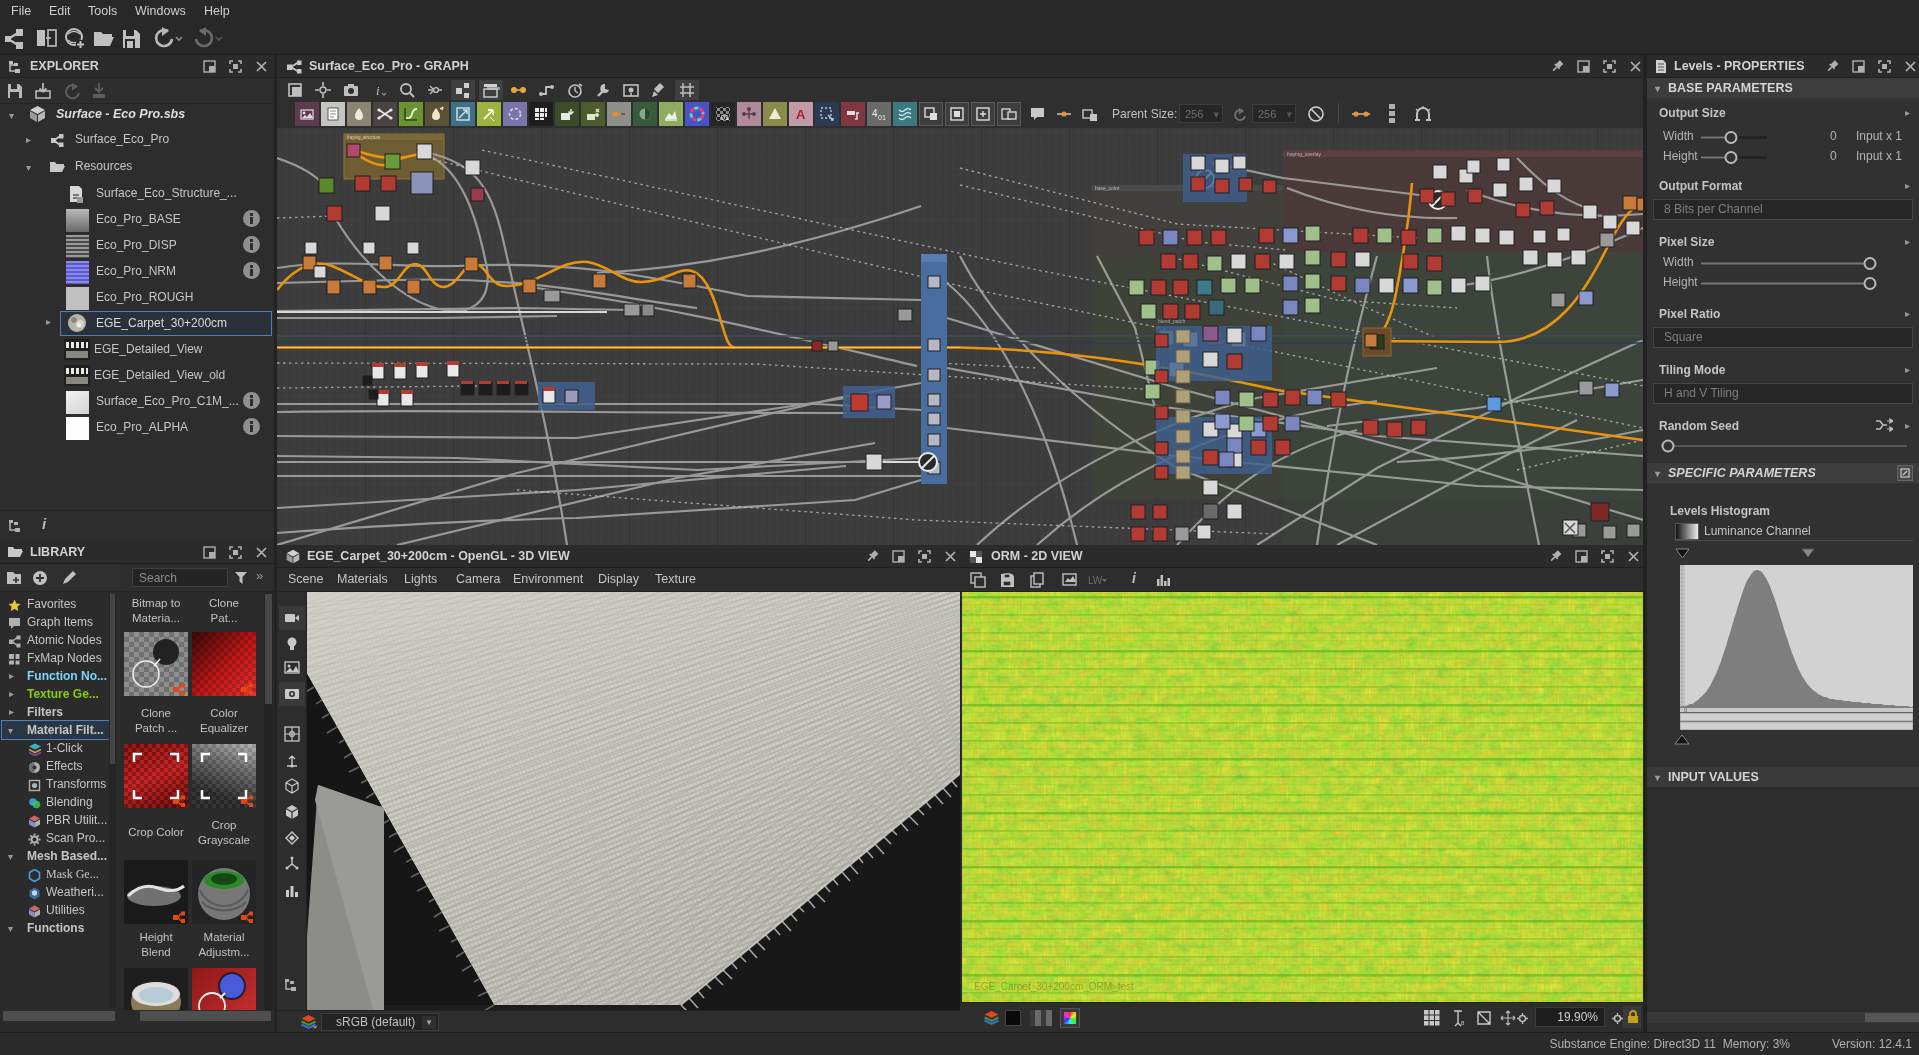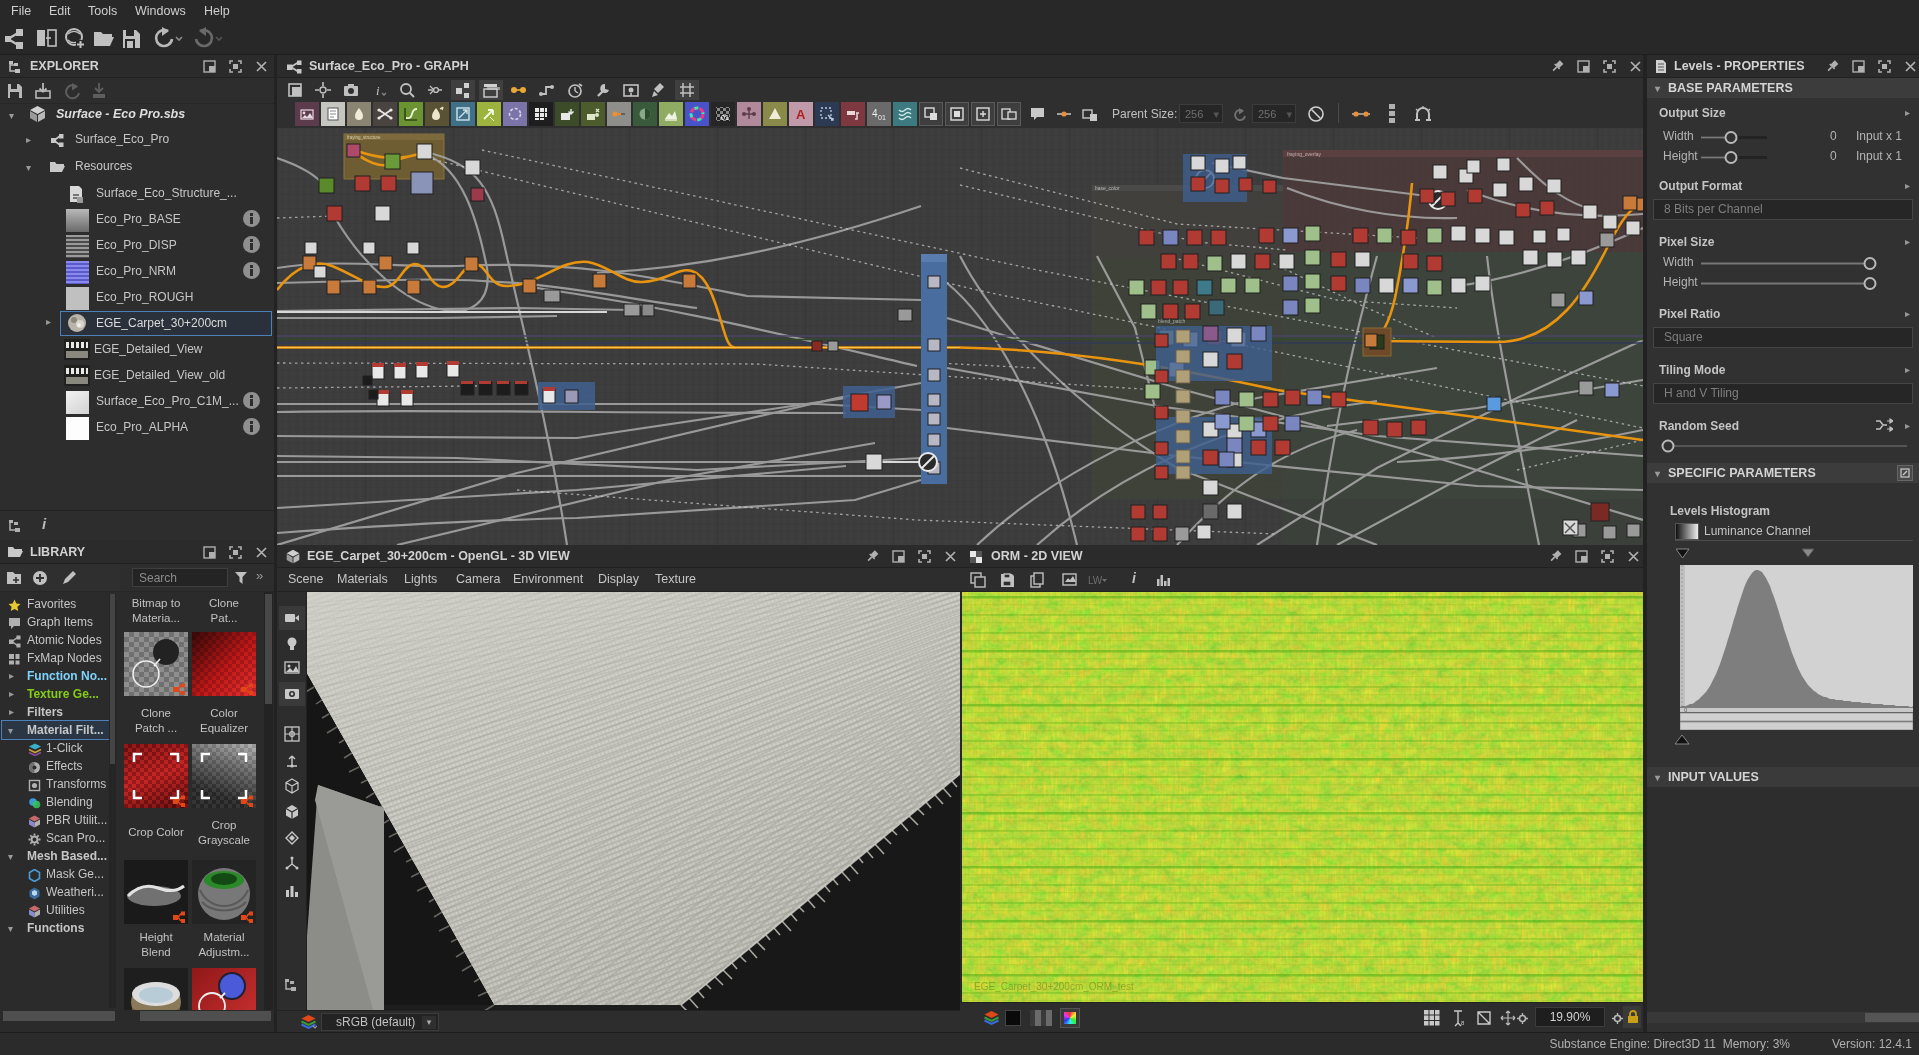--- a/index.html
+++ b/index.html
@@ -317,21 +317,21 @@
         <g stroke="#b0b0b0" stroke-width="1.8">
           <path d="M6.5 0.5 v2 M6.5 10.5 v2 M0.5 6.5 h2 M10.5 6.5 h2 M2.3 2.3 l1.4 1.4 M9.3 9.3 l1.4 1.4 M10.7 2.3 L9.3 3.7 M3.7 9.3 l-1.4 1.4"></path>
         </g>
       </svg></div>
     <span class="abs" style="left:46px;top:831px;font-size:12px;font-weight:normal;color:#c6c6c6;white-space:nowrap;">Scan Pro...</span>
     <span class="chev abs" style="left:8px;top:851px;">▾</span>
     <span class="abs" style="left:27px;top:849px;font-size:12px;font-weight:bold;color:#c6c6c6;white-space:nowrap;">Mesh Based...</span>
     <div class="abs" style="left:28px;top:868px;"><svg width="13" height="13" viewBox="0 0 13 13">
         <path d="M6.5 0.5 l5 3 v6 l-5 3 -5 -3 v-6 z" fill="none" stroke="#4a9ad8" stroke-width="1.6"></path>
       </svg></div>
-    <span class="abs" style="left:46px;top:867px;font-size:12px;font-weight:normal;color:#c6c6c6;white-space:nowrap;">Mask Ge...</span>
+    <span class="abs" style="left:46px;top:867px;font-size:12px;font-weight:normal;color:#c6c6c6;white-space:nowrap;font-family:Liberation Serif, serif;">Mask Ge...</span>
     <div class="abs" style="left:28px;top:886px;"><svg width="13" height="13" viewBox="0 0 13 13">
         <path d="M6.5 0.5 l5 3 v6 l-5 3 -5 -3 v-6 z" fill="#3a6a9a"></path>
         <path d="M6.5 3 l2.5 1.5 v3 L6.5 9 4 7.5 v-3 z" fill="#b8d8f0"></path>
       </svg></div>
     <span class="abs" style="left:46px;top:885px;font-size:12px;font-weight:normal;color:#c6c6c6;white-space:nowrap;">Weatheri...</span>
     <div class="abs" style="left:28px;top:904px;"><svg width="13" height="13" viewBox="0 0 13 13">
         <path d="M6.5 0.5 L12 3.5 L6.5 6.5 L1 3.5 Z" fill="#c86a6a"></path>
         <path d="M1 4.5 l5.5 3 v5 L1 9.5z" fill="#8a8ad0"></path>
         <path d="M12 4.5 l-5.5 3 v5 L12 9.5z" fill="#b0b0b0"></path>
       </svg></div>
@@ -1604,21 +1604,21 @@
  <svg class="abs" style="left:516px;top:7px" width="16" height="16" viewBox="0 0 16 16">
       <path d="M2 2 h12 v12 h-12 z M2 2 l12 12" stroke="#c8c8c8" stroke-width="1.4" fill="none"></path>
     </svg>
  <svg class="abs" style="left:540px;top:7px" width="16" height="16" viewBox="0 0 16 16">
       <path d="M8 1 v14 M1 8 h14 M8 1 l-2 2 M8 1 l2 2 M8 15 l-2 -2 M8 15 l2 -2 M1 8 l2 -2 M1 8 l2 2 M15 8 l-2 -2 M15 8 l-2 2" stroke="#b8b8b8" stroke-width="1.2" fill="none"></path>
     </svg>
  <svg class="abs" style="left:556px;top:9px" width="13" height="13" viewBox="0 0 13 13">
       <circle cx="6.5" cy="6.5" r="3" fill="none" stroke="#b8b8b8" stroke-width="1.6"></circle>
       <path d="M6.5 1 v2 M6.5 10 v2 M1 6.5 h2 M10 6.5 h2" stroke="#b8b8b8" stroke-width="1.4"></path>
     </svg>
- <div class="abs" style="left:575px;top:4px;width:70px;height:20px;background:#1e1e1e;border:1px solid #3c3c3c;font-size:12px;color:#d0d0d0;text-align:center;line-height:19px;">19.90%</div>
+ <div class="abs" style="left:575px;top:4px;width:70px;height:20px;background:#1e1e1e;border:1px solid #3c3c3c;font-size:12px;color:#d0d0d0;text-align:right;line-height:19px;padding-right:6px;">19.90%</div>
  <svg class="abs" style="left:651px;top:9px" width="13" height="13" viewBox="0 0 13 13">
       <circle cx="6.5" cy="6.5" r="3" fill="none" stroke="#b8b8b8" stroke-width="1.6"></circle>
       <path d="M6.5 1 v2 M6.5 10 v2 M1 6.5 h2 M10 6.5 h2" stroke="#b8b8b8" stroke-width="1.4"></path>
     </svg>
 </div>
 <div class="abs" style="left:1623px;top:1006px;width:18px;height:22px;background:#3a3a3a;">
  <svg style="position:absolute;left:4px;top:4px" width="12" height="14" viewBox="0 0 12 14">
       <rect x="1" y="6" width="10" height="7" fill="#c8a018"></rect>
       <path d="M3 6 V4 a3 3 0 0 1 6 0 v2" stroke="#c8a018" stroke-width="1.8" fill="none"></path>
     </svg>
@@ -1695,21 +1695,21 @@
     <div class="lbl abs" style="left:12px;top:364px;">Random Seed</div>
     <div class="arr" style="left:258px;top:365px;">▸</div>
     <svg class="abs" style="left:228px;top:363px" width="18" height="14" viewBox="0 0 18 14">
       <path d="M1 3 h4 l3 4 M1 11 h4 l3 -4 M8 7 h4" stroke="#c0c0c0" stroke-width="1.5" fill="none"></path>
       <path d="M12 3 h3 l-2 0 M12 3 l3 0 M15 1 l3 2 -3 2 z M12 11 h3 M15 9 l3 2 -3 2 z" fill="#c0c0c0" stroke="#c0c0c0" stroke-width="1.2"></path>
     </svg>
     <svg class="abs" style="left:10px;top:384px" width="256" height="14" viewBox="0 0 256 14">
       <path d="M8 7 H250" stroke="#555" stroke-width="2"></path>
       <circle cx="11" cy="7" r="5.5" fill="#313131" stroke="#b8b8b8" stroke-width="2"></circle>
     </svg>
-    <div class="secbar" style="top:408px;height:20px;"><span style="margin-left:8px;color:#9a9a9a;font-size:10px;">▾</span><span style="margin-left:8px;">SPECIFIC PARAMETERS</span><div style="position:absolute;right:6px;top:2px;width:16px;height:16px;background:#4a4a4a;border:1px solid #666;">
+    <div class="secbar" style="top:408px;height:20px;"><span style="margin-left:8px;color:#9a9a9a;font-size:10px;">▾</span><span style="margin-left:8px;font-style:italic;">SPECIFIC PARAMETERS</span><div style="position:absolute;right:6px;top:2px;width:16px;height:16px;background:#4a4a4a;border:1px solid #666;">
         <svg style="position:absolute;left:2px;top:2px" width="10" height="10" viewBox="0 0 10 10">
           <rect x="1" y="1" width="8" height="8" fill="none" stroke="#ccc" stroke-width="1.2"></rect>
           <path d="M3 7 l4 -4" stroke="#ccc" stroke-width="1.2"></path>
         </svg>
       </div></div>
     <div class="lbl abs" style="left:23px;top:449px;">Levels Histogram</div>
     <div class="abs" style="left:28px;top:468px;width:24px;height:17px;background:linear-gradient(90deg,#111,#eee);border:1px solid #555;"></div>
     <div class="abs" style="left:57px;top:469px;font-size:12px;color:#c4c4c4;">Luminance Channel</div>
     <div class="abs" style="left:28px;top:468px;width:238px;height:18px;border-bottom:1px solid #4a4a4a;"></div>
     <svg class="abs" style="left:29px;top:492px" width="240" height="12">

